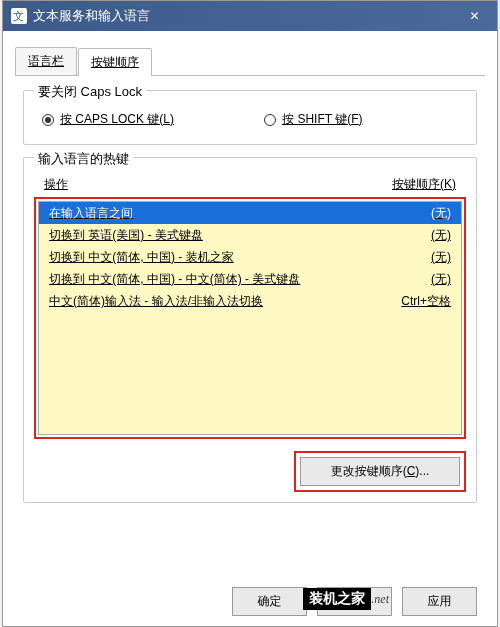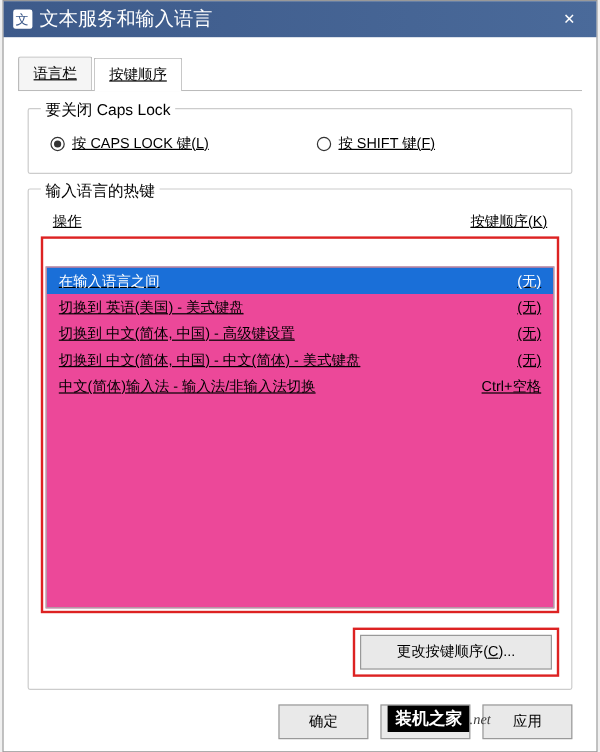--- a/index.html
+++ b/index.html
@@ -48,21 +48,21 @@
     }
     .titlebar-icon::after {
       content: "文";
       position: absolute;
       font-size: 11px;
       color: #3d5a8a;
       top: 1px;
       left: 2px;
     }
     .titlebar-title {
-      font-size: 16px;
+      font-size: 13px;
     }
     .close-btn {
       width: 45px;
       height: 30px;
       display: flex;
       align-items: center;
       justify-content: center;
       color: #fff;
       font-size: 16px;
       cursor: pointer;
@@ -150,24 +150,23 @@
       display: flex;
       justify-content: space-between;
       padding: 2px 10px 4px 10px;
     }
     .hotkey-list-wrap {
       border: 2px solid #d22;
       padding: 2px;
     }
     .hotkey-list {
       border: 1px solid #aaa;
-      background: #ec4899;
-      height: 285px;
+      background: #fef9c3;
+      height: 234px;
       overflow: hidden;
-      margin-top: 21px;
     }
     .hotkey-row {
       display: flex;
       justify-content: space-between;
       padding: 2px 10px;
       line-height: 18px;
       font-size: 12px;
     }
     .hotkey-row.selected {
       background: #1a6fd8;
@@ -194,21 +193,21 @@
     .dialog-btns {
       position: absolute;
       bottom: 10px;
       right: 20px;
       display: flex;
       gap: 10px;
     }
     .watermark {
       position: absolute;
       bottom: 16px;
-      right: 88px;
+      right: 108px;
       display: flex;
       align-items: center;
     }
     .wm-text {
       background: #000;
       color: #fff;
       padding: 2px 6px;
       font-size: 14px;
       font-weight: bold;
     }
@@ -275,21 +274,21 @@
           <div class="hotkey-list">
             <div class="hotkey-row selected">
               <span>在输入语言之间</span>
               <span>(无)</span>
             </div>
             <div class="hotkey-row">
               <span>切换到 英语(美国) - 美式键盘</span>
               <span>(无)</span>
             </div>
             <div class="hotkey-row">
-              <span>切换到 中文(简体, 中国) - 高级键设置</span>
+              <span>切换到 中文(简体, 中国) - 装机之家</span>
               <span>(无)</span>
             </div>
             <div class="hotkey-row">
               <span>切换到 中文(简体, 中国) - 中文(简体) - 美式键盘</span>
               <span>(无)</span>
             </div>
             <div class="hotkey-row">
               <span>中文(简体)输入法 - 输入法/非输入法切换</span>
               <span>Ctrl+空格</span>
             </div>

